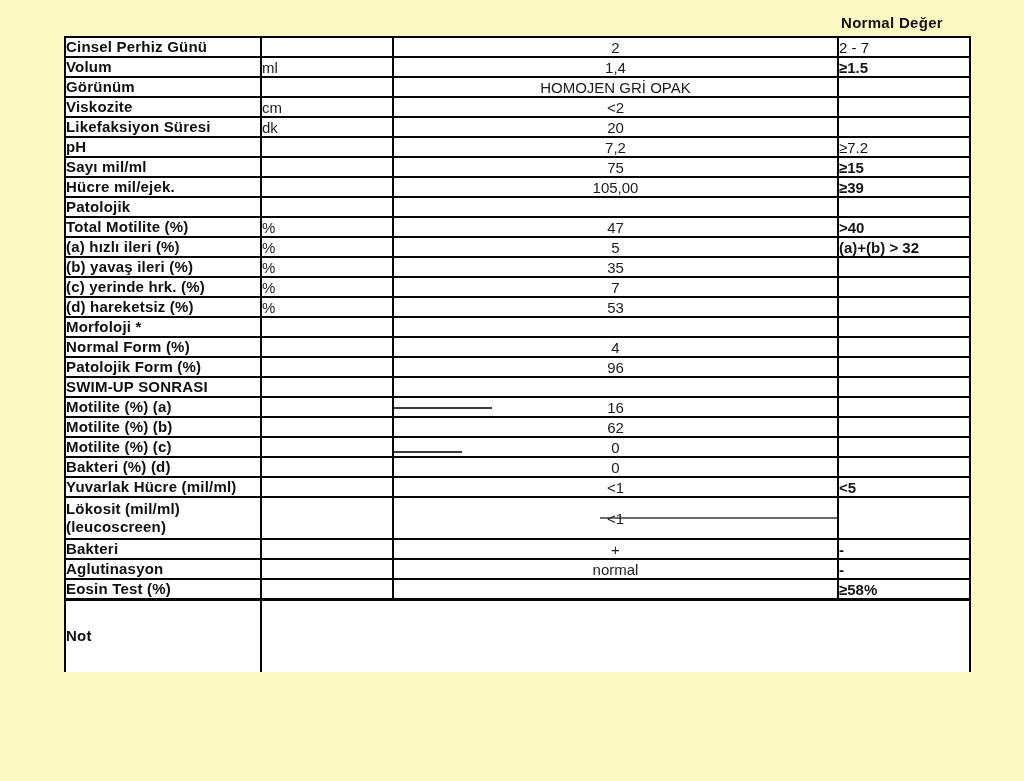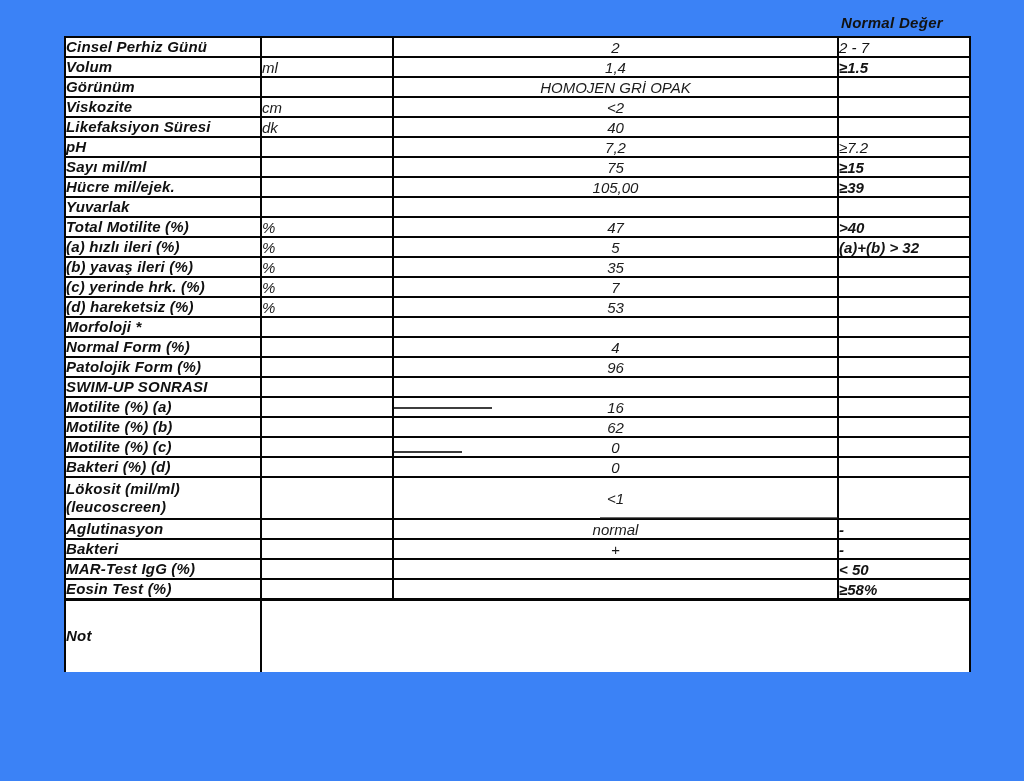--- a/index.html
+++ b/index.html
@@ -1,23 +1,22 @@
 <!DOCTYPE html>
 <html><head>
 <meta charset="utf-8">
 <style>
   html,body{margin:0;padding:0;background:#ffffff;}
   .page{
     position:relative;
     width:1024px;height:781px;
-    background:#3b82f6;
+    background:#fef9c3;
     overflow:hidden;
     font-family:"Liberation Sans", sans-serif;
     color:#161616;
-    font-style:italic;
   }
   .normal-header{
     position:absolute;
     left:841px;top:14px;
     font-size:15px;font-weight:700;
     letter-spacing:.3px;
     color:#121212;
   }
   table.report{
     position:absolute;
@@ -97,21 +96,21 @@
         </tr>
         <tr class="row">
           <td class="c-label">Viskozite</td>
           <td class="c-unit">cm</td>
           <td class="c-value">&lt;2</td>
           <td class="c-normal"></td>
         </tr>
         <tr class="row">
           <td class="c-label">Likefaksiyon Süresi</td>
           <td class="c-unit">dk</td>
-          <td class="c-value">40</td>
+          <td class="c-value">20</td>
           <td class="c-normal"></td>
         </tr>
         <tr class="row">
           <td class="c-label">pH</td>
           <td class="c-unit"></td>
           <td class="c-value">7,2</td>
           <td class="c-normal">≥7.2</td>
         </tr>
         <tr class="row">
           <td class="c-label">Sayı mil/ml</td>
@@ -119,21 +118,21 @@
           <td class="c-value">75</td>
           <td class="c-normal bold">≥15</td>
         </tr>
         <tr class="row">
           <td class="c-label">Hücre mil/ejek.</td>
           <td class="c-unit"></td>
           <td class="c-value">105,00</td>
           <td class="c-normal bold">≥39</td>
         </tr>
         <tr class="row">
-          <td class="c-label">Yuvarlak</td>
+          <td class="c-label">Patolojik</td>
           <td class="c-unit"></td>
           <td class="c-value"></td>
           <td class="c-normal"></td>
         </tr>
         <tr class="row">
           <td class="c-label">Total Motilite (%)</td>
           <td class="c-unit">%</td>
           <td class="c-value">47</td>
           <td class="c-normal bold">&gt;40</td>
         </tr>
@@ -201,45 +200,45 @@
           <td class="c-label">Motilite (%) (c)</td>
           <td class="c-unit"></td>
           <td class="c-value">0</td>
           <td class="c-normal"></td>
         </tr>
         <tr class="row">
           <td class="c-label">Bakteri (%) (d)</td>
           <td class="c-unit"></td>
           <td class="c-value">0</td>
           <td class="c-normal"></td>
+        </tr>
+        <tr class="row">
+          <td class="c-label">Yuvarlak Hücre (mil/ml)</td>
+          <td class="c-unit"></td>
+          <td class="c-value">&lt;1</td>
+          <td class="c-normal bold">&lt;5</td>
         </tr>
         <tr class="row tall">
           <td class="c-label">Lökosit (mil/ml)
 (leucoscreen)</td>
           <td class="c-unit"></td>
           <td class="c-value">&lt;1</td>
           <td class="c-normal"></td>
         </tr>
         <tr class="row">
+          <td class="c-label">Bakteri</td>
+          <td class="c-unit"></td>
+          <td class="c-value">+</td>
+          <td class="c-normal bold">-</td>
+        </tr>
+        <tr class="row">
           <td class="c-label">Aglutinasyon</td>
           <td class="c-unit"></td>
           <td class="c-value">normal</td>
           <td class="c-normal bold">-</td>
-        </tr>
-        <tr class="row">
-          <td class="c-label">Bakteri</td>
-          <td class="c-unit"></td>
-          <td class="c-value">+</td>
-          <td class="c-normal bold">-</td>
-        </tr>
-        <tr class="row">
-          <td class="c-label">MAR-Test IgG (%)</td>
-          <td class="c-unit"></td>
-          <td class="c-value"></td>
-          <td class="c-normal bold">&lt; 50</td>
         </tr>
         <tr class="row">
           <td class="c-label">Eosin Test (%)</td>
           <td class="c-unit"></td>
           <td class="c-value"></td>
           <td class="c-normal bold">≥58%</td>
         </tr>
       </tbody>
     <tbody>
       <tr class="note-row">

